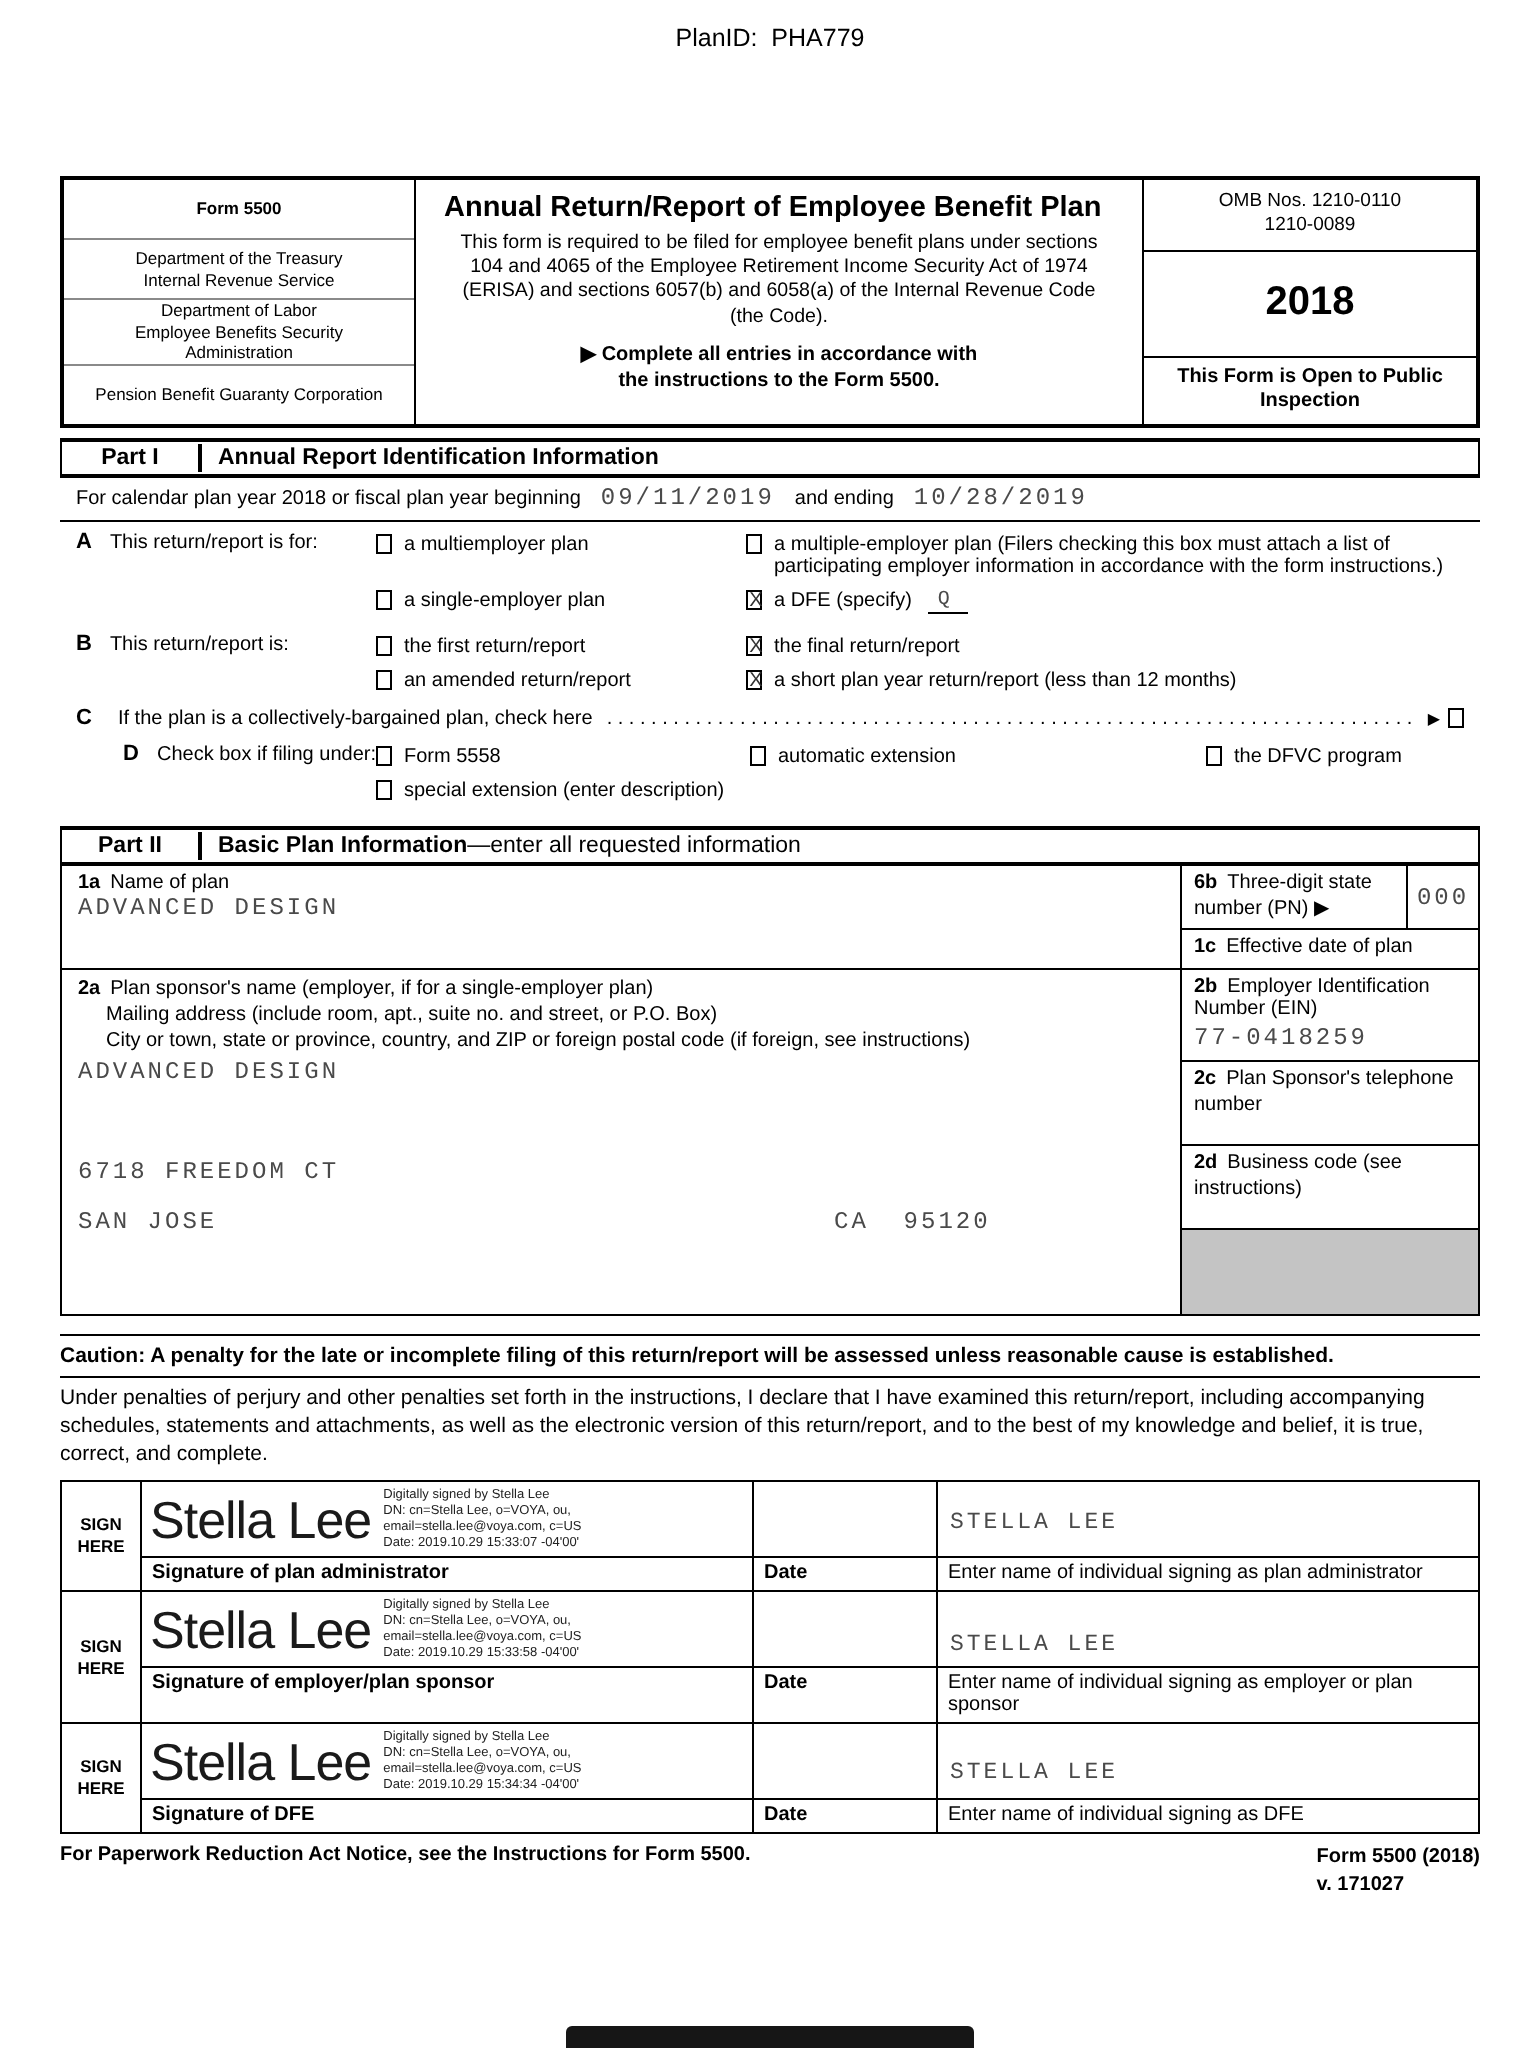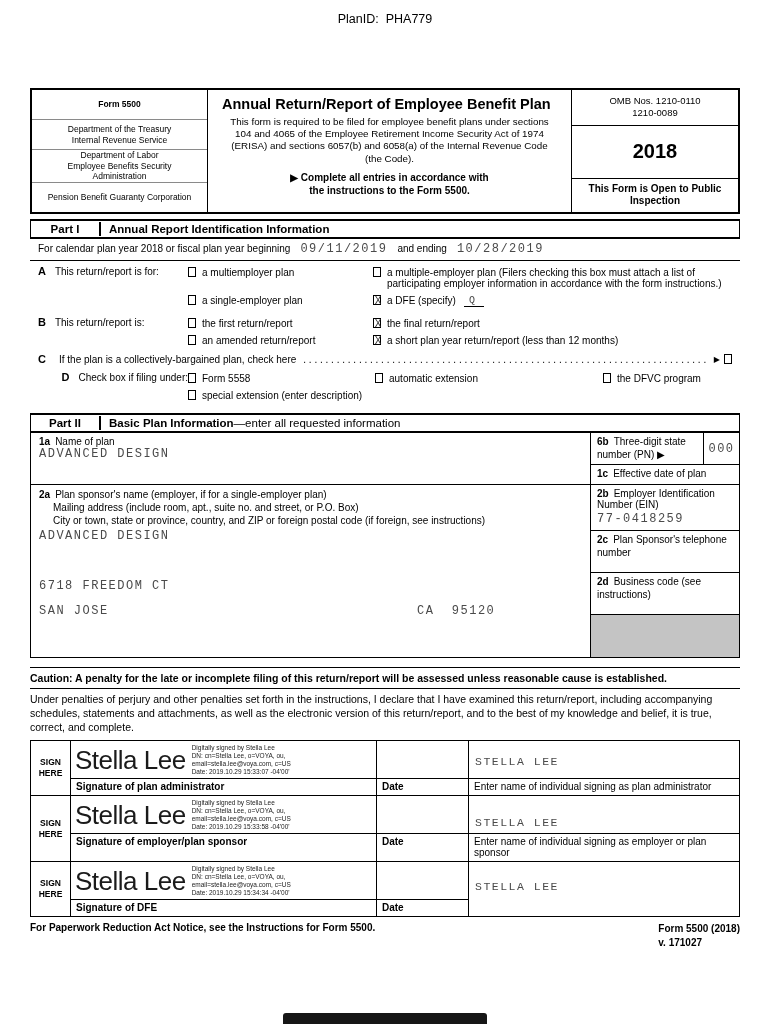--- a/index.html
+++ b/index.html
@@ -343,20 +343,21 @@
 Date: 2019.10.29 15:34:34 -04'00'</span>
           </div>
           <div class="sig-cap bold">Signature of DFE</div>
         </div>
         <div class="sig-col">
           <div class="date-top"></div>
           <div class="sig-cap bold">Date</div>
         </div>
         <div class="sig-col last">
           <div class="name-top val" style="padding-top:18px;">STELLA LEE</div>
+          <div class="sig-cap">Enter name of individual signing as DFE</div>
         </div>
       </div>
 
     </div>
 
     <div class="footer">
       <div class="f-left">For Paperwork Reduction Act Notice, see the Instructions for Form 5500.</div>
       <div class="f-right">
         <div>Form 5500 (2018)</div>
         <div class="f-ver">v. 171027</div>

